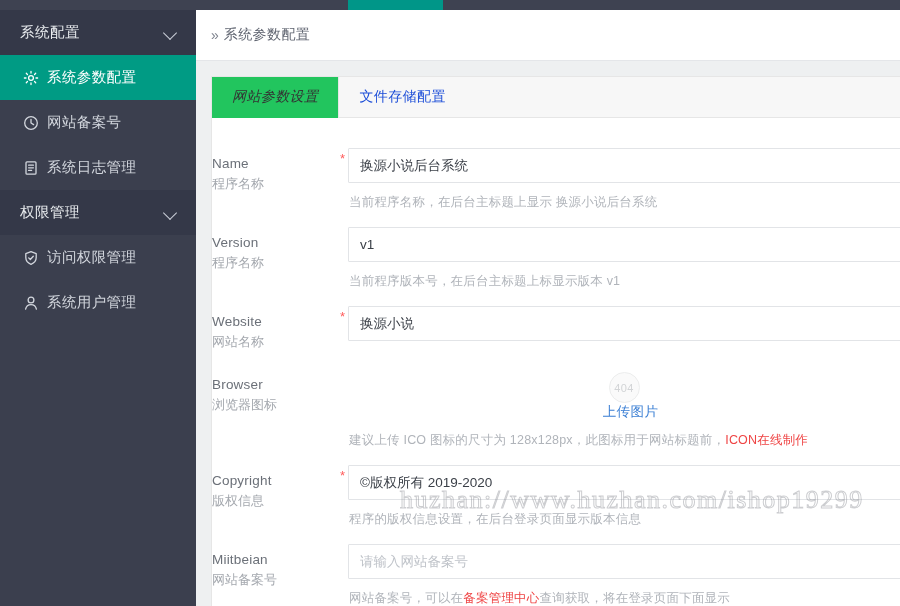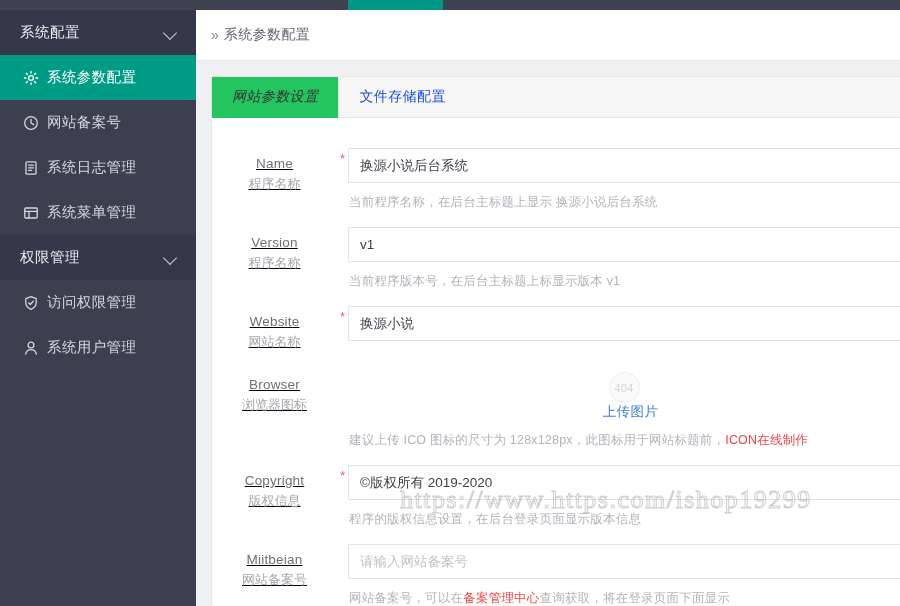--- a/index.html
+++ b/index.html
@@ -179,25 +179,24 @@
 
   .field {
     display: flex;
     position: relative;
     padding-bottom: 0;
   }
 
   .label-col {
     width: 136px;
     flex: 0 0 136px;
-    text-align: center;
+    text-align: left;
     padding-right: 11px;
     padding-top: 10px;
     position: relative;
-    text-decoration: underline;
   }
   .label-en {
     font-size: 13.5px;
     color: #6b7078;
     line-height: 17px;
     white-space: nowrap;
     letter-spacing: .2px;
   }
   .label-cn {
     font-size: 13px;
@@ -333,29 +332,20 @@
       </div>
       <div class="side-item">
         <span class="ico">
           <svg width="16" height="16" viewBox="0 0 16 16">
             <rect x="3" y="1.8" width="10" height="12.4" rx="1" stroke="currentColor" fill="none" stroke-width="1.3" stroke-linecap="round" stroke-linejoin="round"></rect>
             <path d="M5.6 5.2h4.8M5.6 7.8h4.8M5.6 10.4h3" stroke="currentColor" fill="none" stroke-width="1.3" stroke-linecap="round" stroke-linejoin="round"></path>
           </svg>
         </span>
         <span>系统日志管理</span>
       </div>
-      <div class="side-item">
-        <span class="ico">
-          <svg width="16" height="16" viewBox="0 0 16 16">
-            <rect x="1.8" y="3" width="12.4" height="10" rx="1" stroke="currentColor" fill="none" stroke-width="1.3" stroke-linecap="round" stroke-linejoin="round"></rect>
-            <path d="M1.8 6.4h12.4M6 6.4v6.6" stroke="currentColor" fill="none" stroke-width="1.3" stroke-linecap="round" stroke-linejoin="round"></path>
-          </svg>
-        </span>
-        <span>系统菜单管理</span>
-      </div>
       <div class="side-group">
         <span>权限管理</span>
         <span class="chev"></span>
       </div>
       <div class="side-item">
         <span class="ico">
           <svg width="16" height="16" viewBox="0 0 16 16">
             <path d="M8 1.6l5.2 2v4c0 3.2-2.2 5.6-5.2 6.8C5 13.2 2.8 10.8 2.8 7.6v-4z" stroke="currentColor" fill="none" stroke-width="1.3" stroke-linecap="round" stroke-linejoin="round"></path>
             <path d="M5.7 7.9l1.6 1.6 3-3.2" stroke="currentColor" fill="none" stroke-width="1.3" stroke-linecap="round" stroke-linejoin="round"></path>
           </svg>
@@ -461,15 +451,15 @@
               <input class="inp" type="text" value="" placeholder="请输入网站备案号" style="">
               <div class="hint"><span>网站备案号，可以在</span><a href="#">备案管理中心</a><span>查询获取，将在登录页面下面显示</span></div>
             </div>
           </div>
         </div>
 
     </div>
 
   </div>
 
-  <div class="watermark">https://www.https.com/ishop19299</div>
+  <div class="watermark">huzhan://www.huzhan.com/ishop19299</div>
 
 </div>
 
 </body></html>

